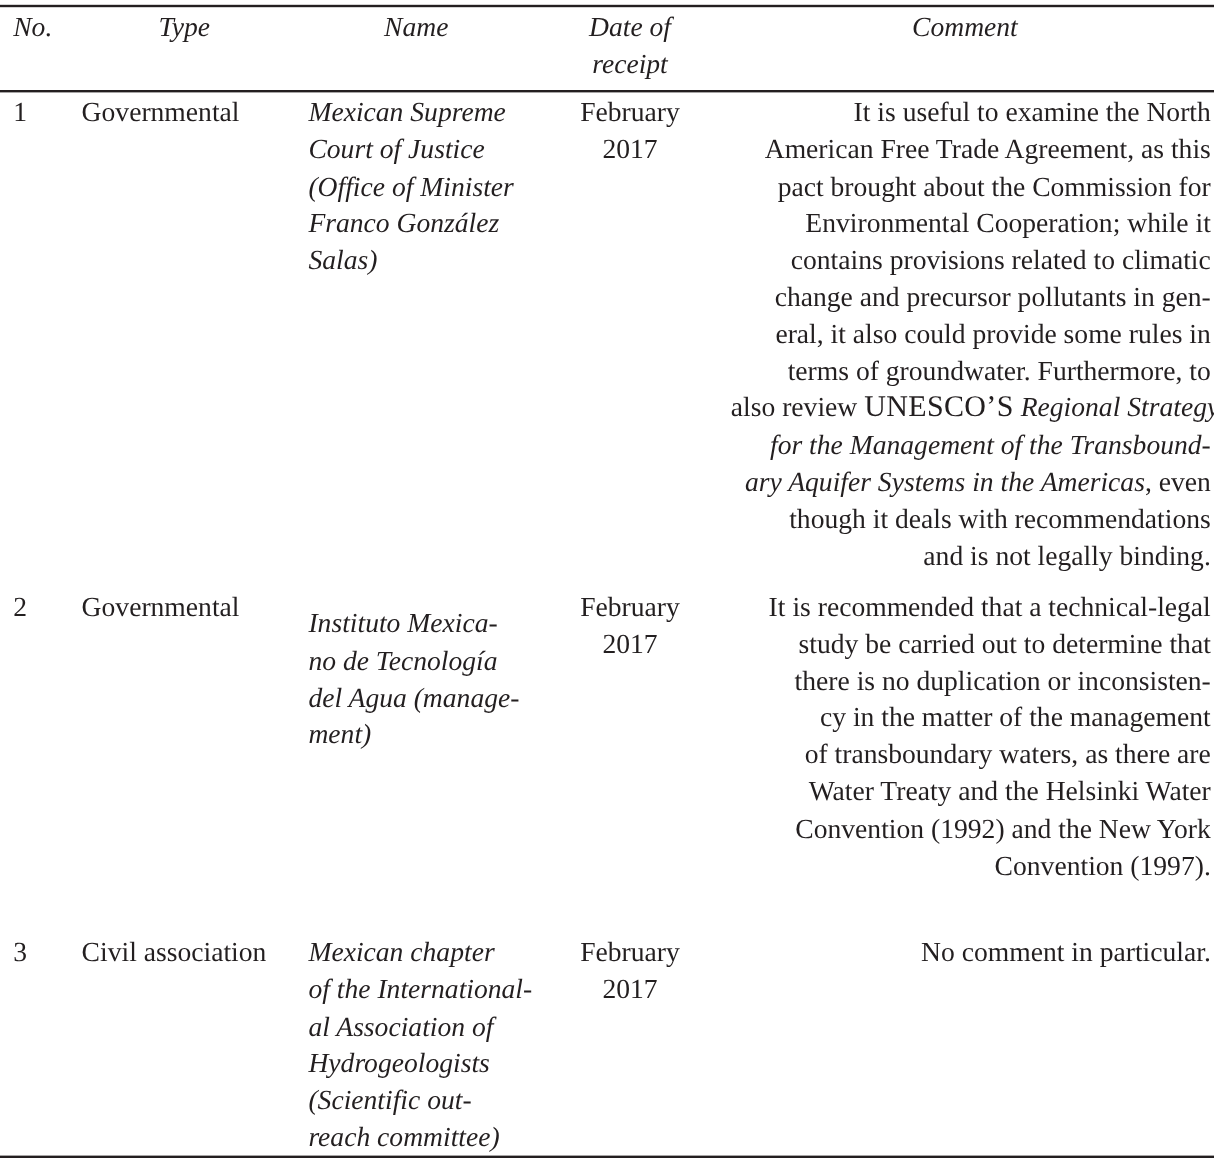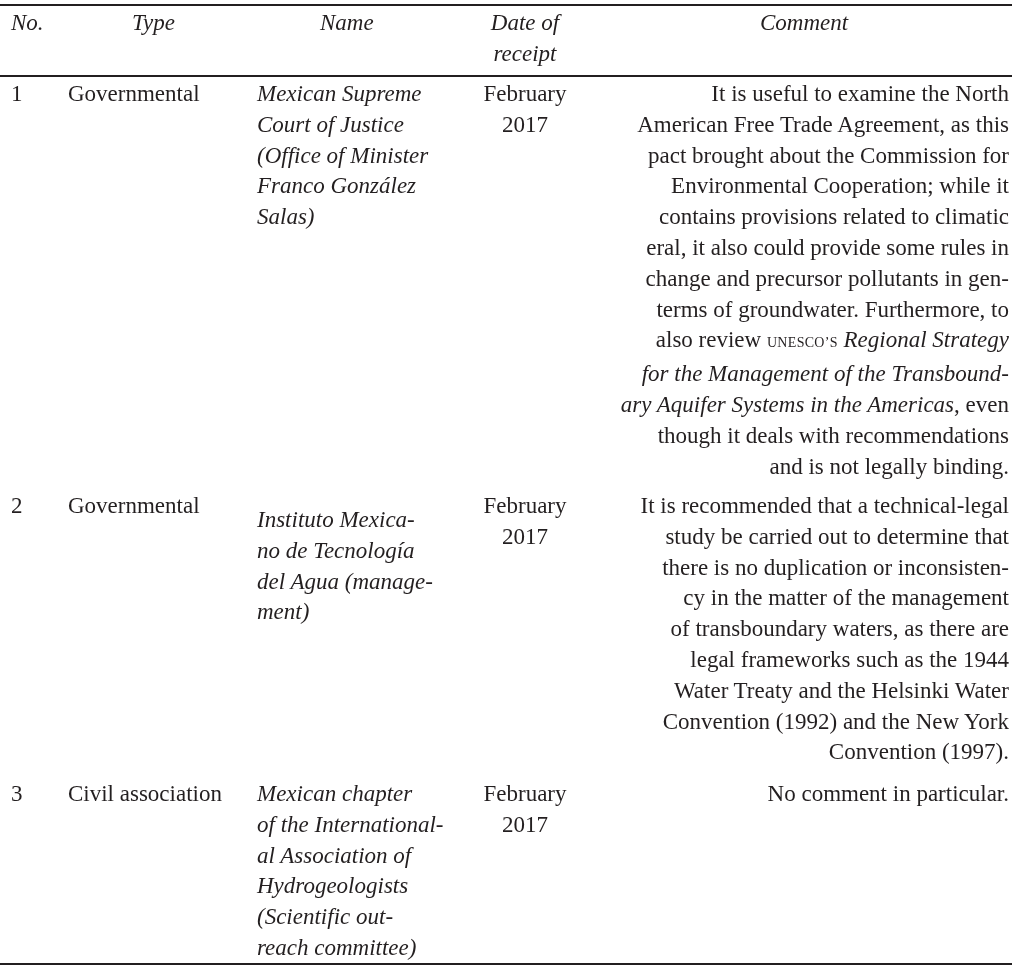--- a/index.html
+++ b/index.html
@@ -10,21 +10,21 @@
   .head-rule { top: 75px; height: 2px; }
   .bottom-rule { top: 963px; height: 2px; }
   .cell { position: absolute; font-size: 23px; line-height: 30.8px; white-space: pre-line; }
   .hdr { font-style: italic; }
   .c-no { left: 11px; }
   .c-type { left: 68px; }
   .c-name { left: 257px; font-style: italic; }
   .c-date { left: 470px; width: 110px; text-align: center; }
   .c-com { left: 609px; width: 400px; text-align: right; }
   .com-line { display: block; white-space: nowrap; }
-  .sc { font-size: 14px; letter-spacing: 0.3px; }
+  .sc { font-size: 25px; letter-spacing: 0.3px; }
   .it { font-style: italic; }
 </style>
 </head>
 <body>
 
 <div>
   <div class="rule top-rule"></div>
 
   <div>
     <div class="cell hdr c-no" style="top:8px">No.</div>
@@ -46,22 +46,22 @@
 Franco González
 Salas)</div>
     <div class="cell c-date" style="top:79px">February
 2017</div>
     <div class="cell c-com" style="top:79px; white-space:normal">
       <span class="com-line">It is useful to examine the North</span>
       <span class="com-line">American Free Trade Agreement, as this</span>
       <span class="com-line">pact brought about the Commission for</span>
       <span class="com-line">Environmental Cooperation; while it</span>
       <span class="com-line">contains provisions related to climatic</span>
+      <span class="com-line">change and precursor pollutants in gen-</span>
       <span class="com-line">eral, it also could provide some rules in</span>
-      <span class="com-line">change and precursor pollutants in gen-</span>
       <span class="com-line">terms of groundwater. Furthermore, to</span>
       <span class="com-line"><span>also review </span><span class="sc">UNESCO’S</span><span class="it"> Regional Strategy</span></span>
       <span class="com-line it">for the Management of the Transbound-</span>
       <span class="com-line"><span class="it">ary Aquifer Systems in the Americas</span><span>, even</span></span>
       <span class="com-line">though it deals with recommendations</span>
       <span class="com-line">and is not legally binding.</span>
     </div>
   </div>
 
   <div>
@@ -72,21 +72,20 @@
 del Agua (manage-
 ment)</div>
     <div class="cell c-date" style="top:491px">February
 2017</div>
     <div class="cell c-com" style="top:491px; white-space:normal">
       <span class="com-line">It is recommended that a technical-legal</span>
       <span class="com-line">study be carried out to determine that</span>
       <span class="com-line">there is no duplication or inconsisten-</span>
       <span class="com-line">cy in the matter of the management</span>
       <span class="com-line">of transboundary waters, as there are</span>
-      <span class="com-line">legal frameworks such as the 1944</span>
       <span class="com-line">Water Treaty and the Helsinki Water</span>
       <span class="com-line">Convention (1992) and the New York</span>
       <span class="com-line">Convention (1997).</span>
     </div>
   </div>
 
   <div>
     <div class="cell c-no" style="top:779px">3</div>
     <div class="cell c-type" style="top:779px">Civil association</div>
     <div class="cell c-name" style="top:779px">Mexican chapter

